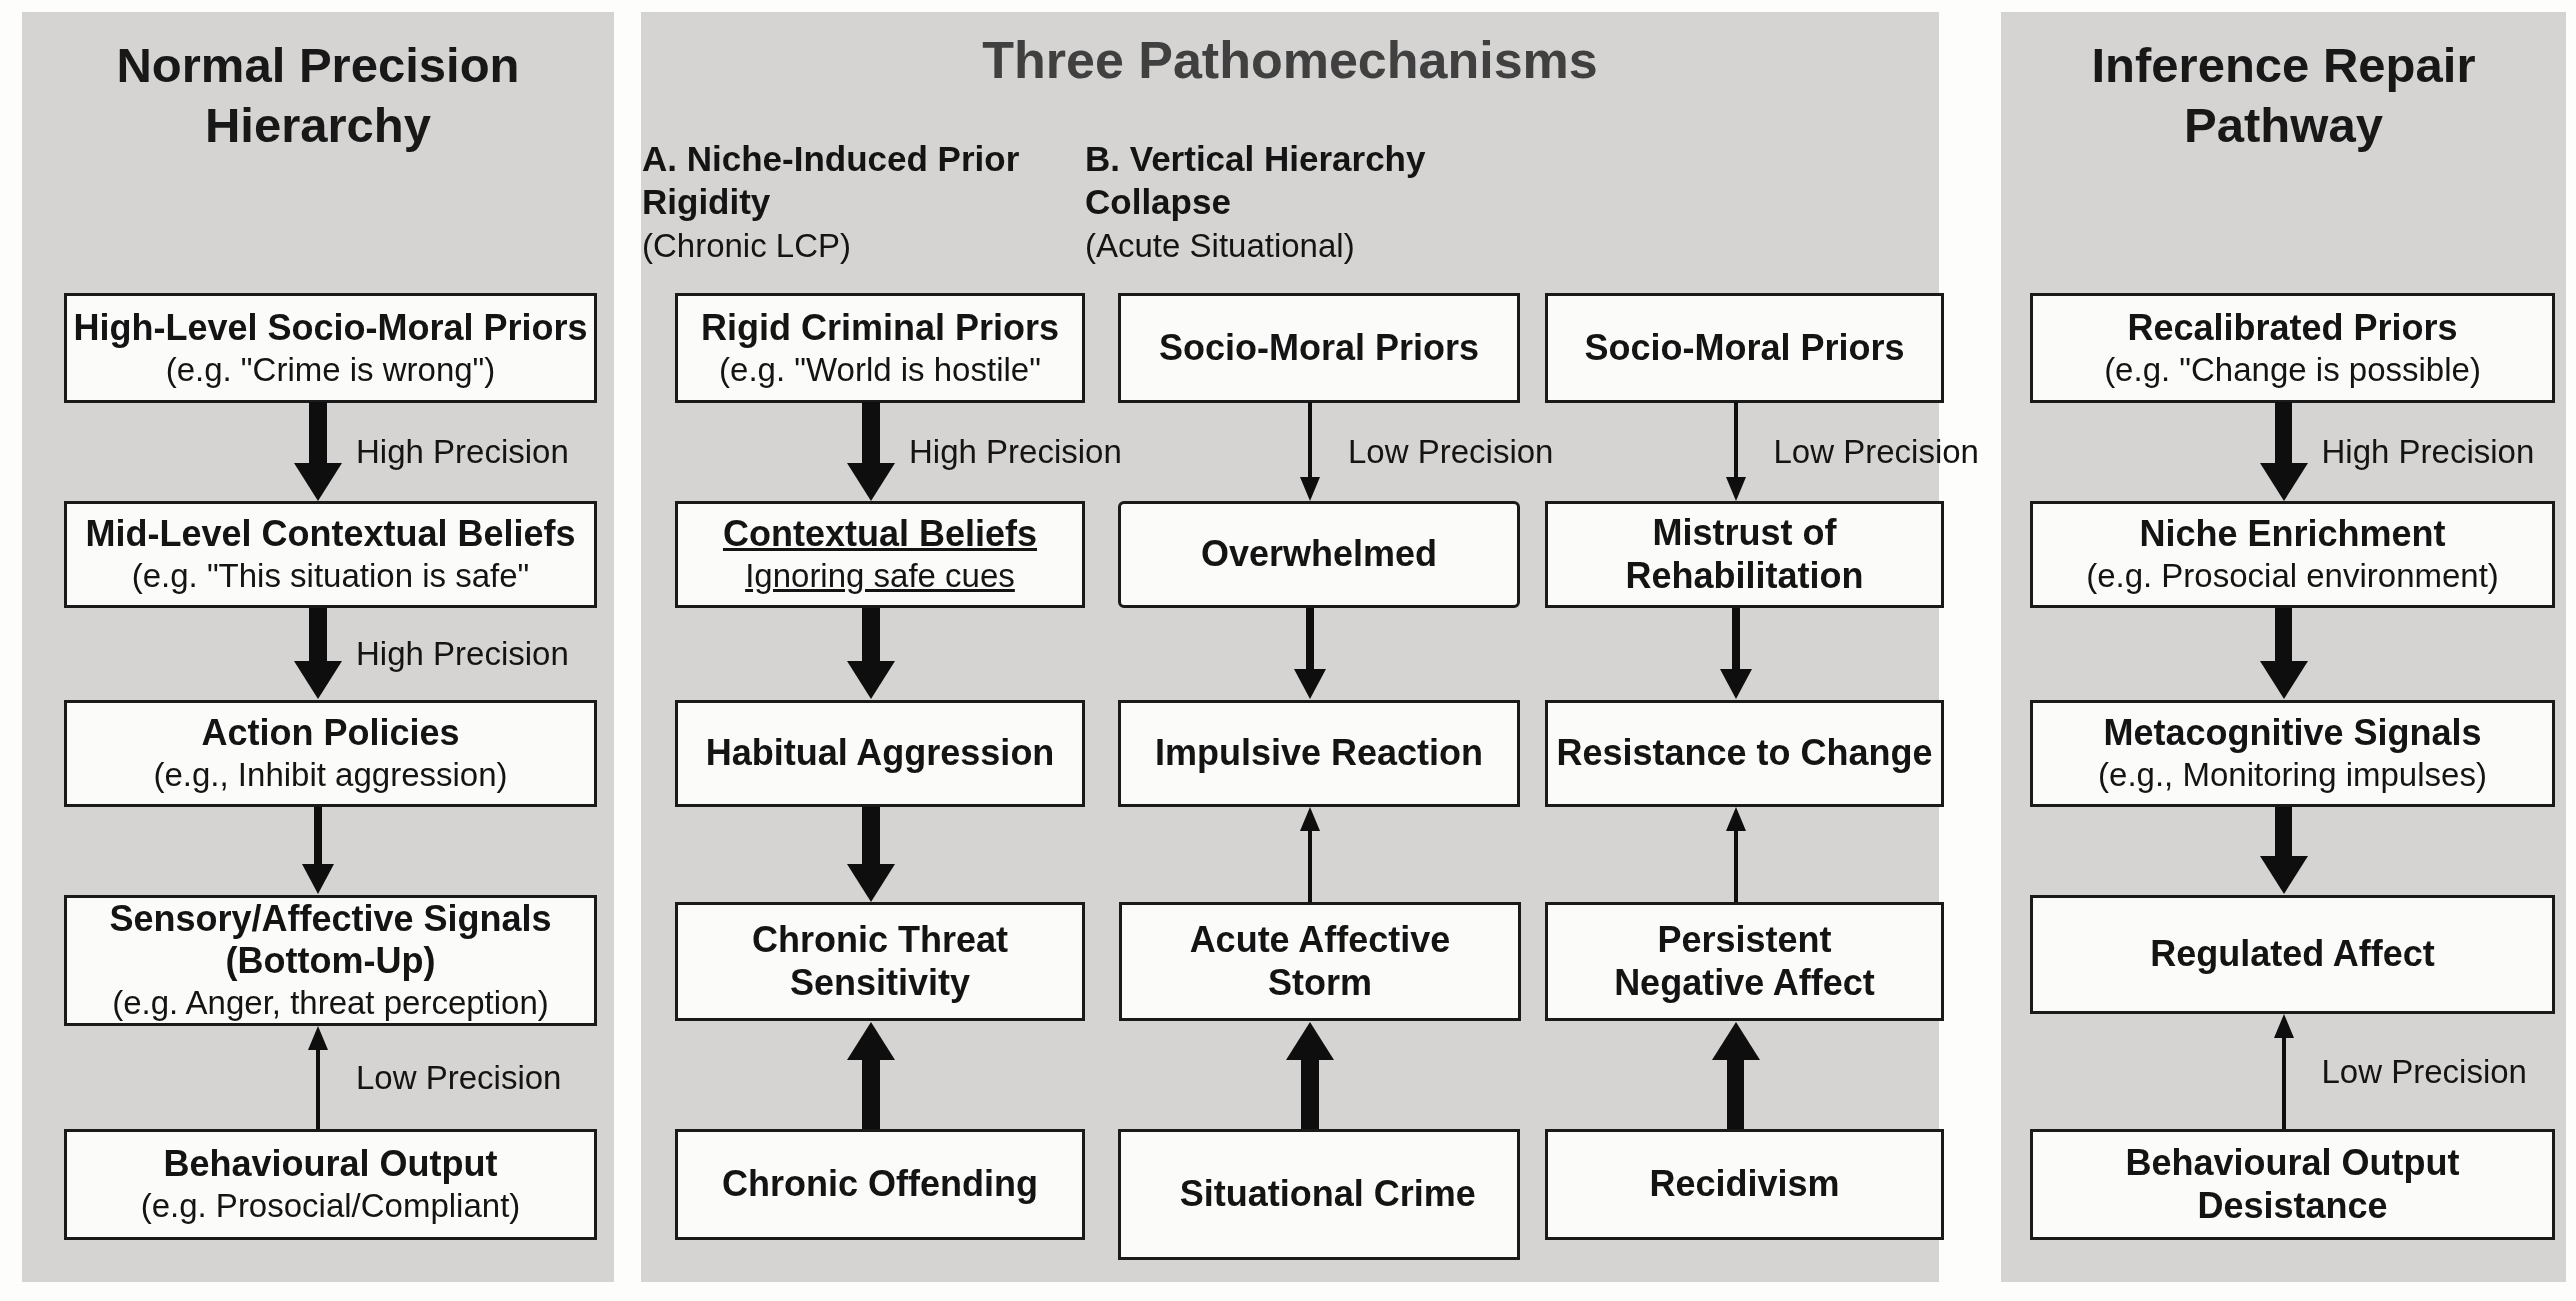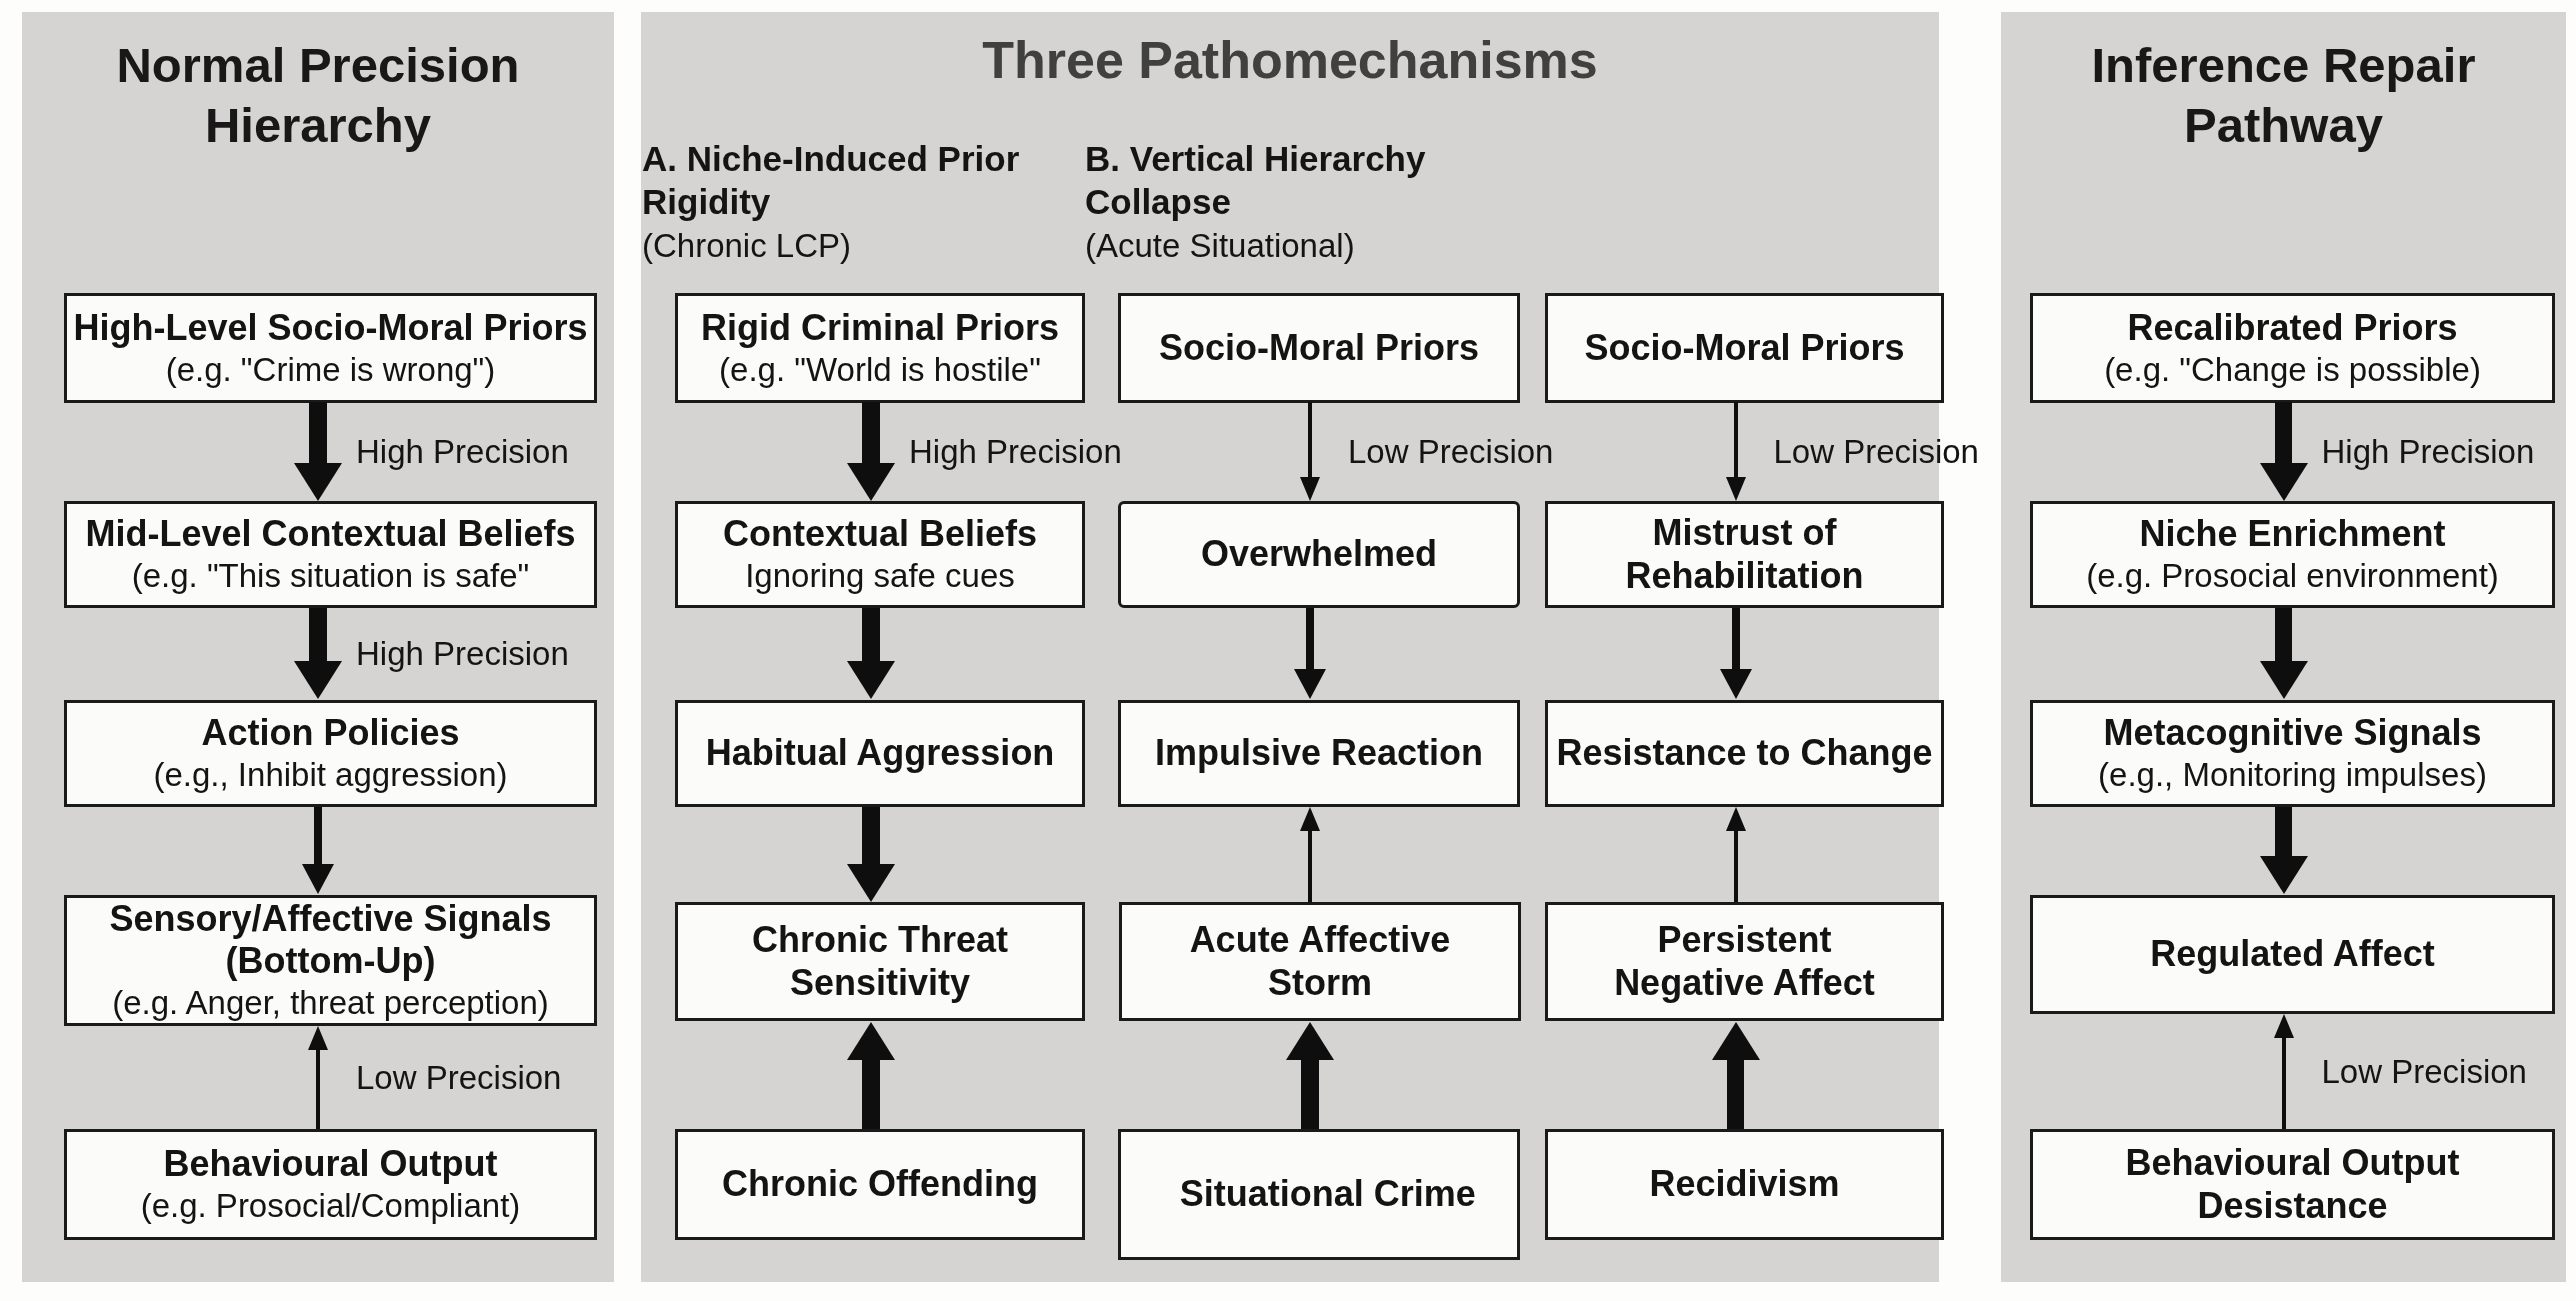--- a/index.html
+++ b/index.html
@@ -131,21 +131,21 @@
         <div class="bs">(e.g. "World is hostile"</div>
       </div>
       <div class="gap" style="top:390px;height:99px;">
         <div class="arrow down thick">
             <div class="shaft"></div>
             <div class="head"></div>
           </div>
         <div class="lbl">High Precision</div>
       </div>
 
-      <div class="box" style="top:489px;height:107px;left:0;width:100%;">
+      <div class="box" style="top:489px;height:107px;left:0;width:100%;text-decoration:underline;">
         <div class="bt">Contextual Beliefs</div>
         <div class="bs">Ignoring safe cues</div>
       </div>
       <div class="gap" style="top:596px;height:91px;">
         <div class="arrow down thick">
             <div class="shaft"></div>
             <div class="head"></div>
           </div>
       </div>
 

